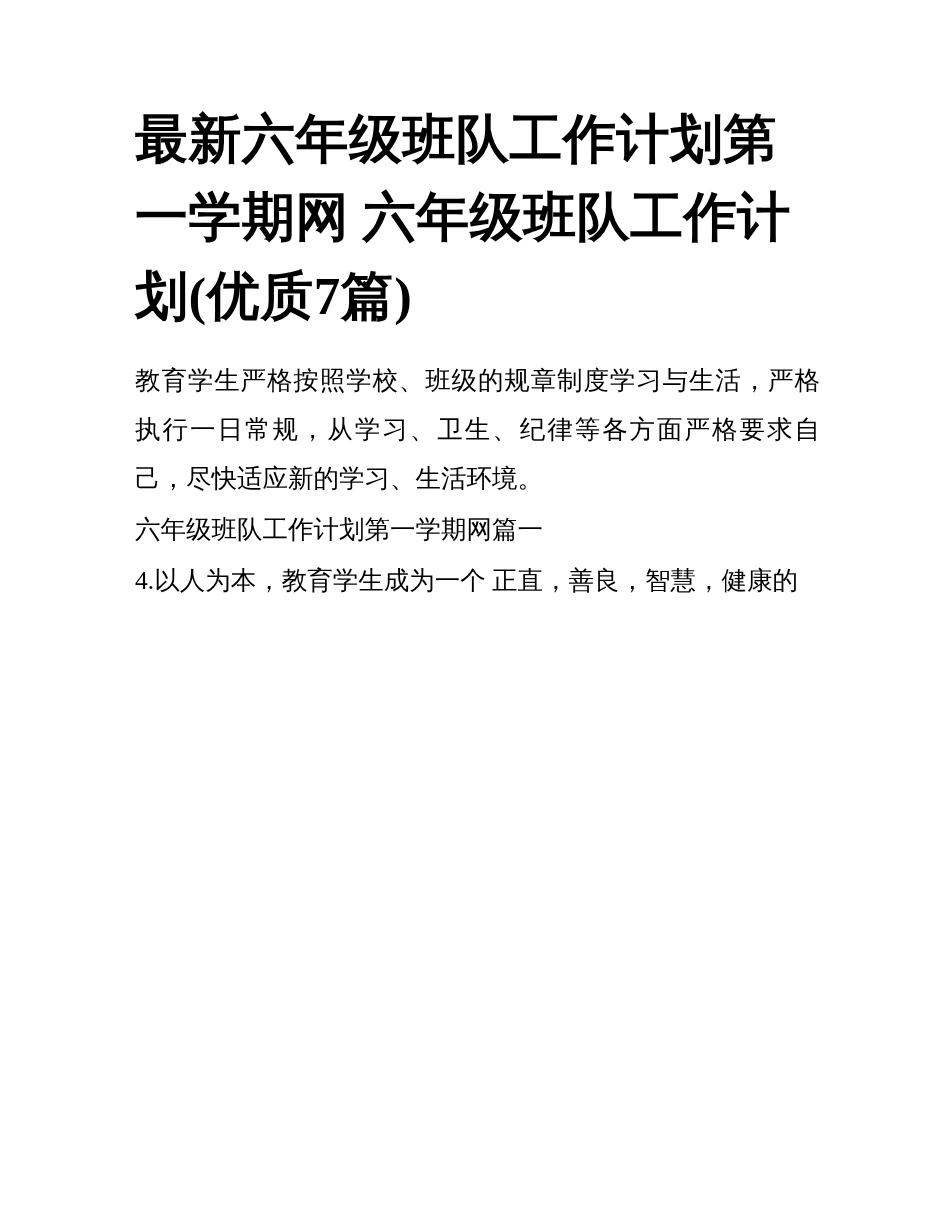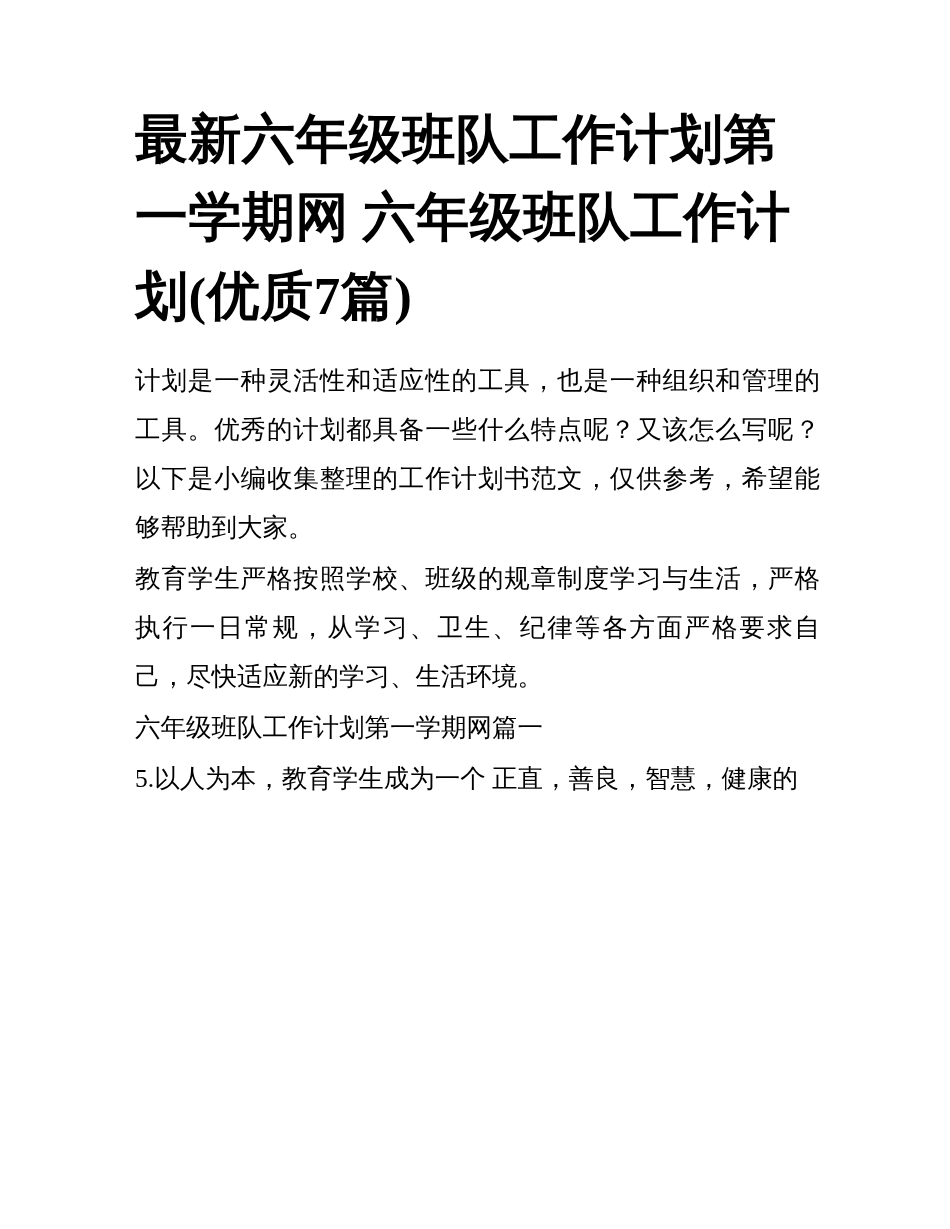--- a/index.html
+++ b/index.html
@@ -43,17 +43,16 @@
   }
   .para.indent-none {
     text-indent: 0;
   }
 </style>
 </head>
 <body>
 
 <div class="page">
   <h1 class="doc-title">最新六年级班队工作计划第一学期网 六年级班队工作计划(优质7篇)</h1>
-  <p class="para indent-none">计划是一种灵活性和适应性的工具，也是一种组织和管理的工具。优秀的计划都具备一些什么特点呢？又该怎么写呢？以下是小编收集整理的工作计划书范文，仅供参考，希望能够帮助到大家。</p>
   <p class="para indent-none">教育学生严格按照学校、班级的规章制度学习与生活，严格执行一日常规，从学习、卫生、纪律等各方面严格要求自己，尽快适应新的学习、生活环境。</p>
   <p class="para indent-none">六年级班队工作计划第一学期网篇一</p>
-  <p class="para indent-none">5.以人为本，教育学生成为一个 正直，善良，智慧，健康的</p>
+  <p class="para indent-none">4.以人为本，教育学生成为一个 正直，善良，智慧，健康的</p>
 </div>
 
 </body></html>

